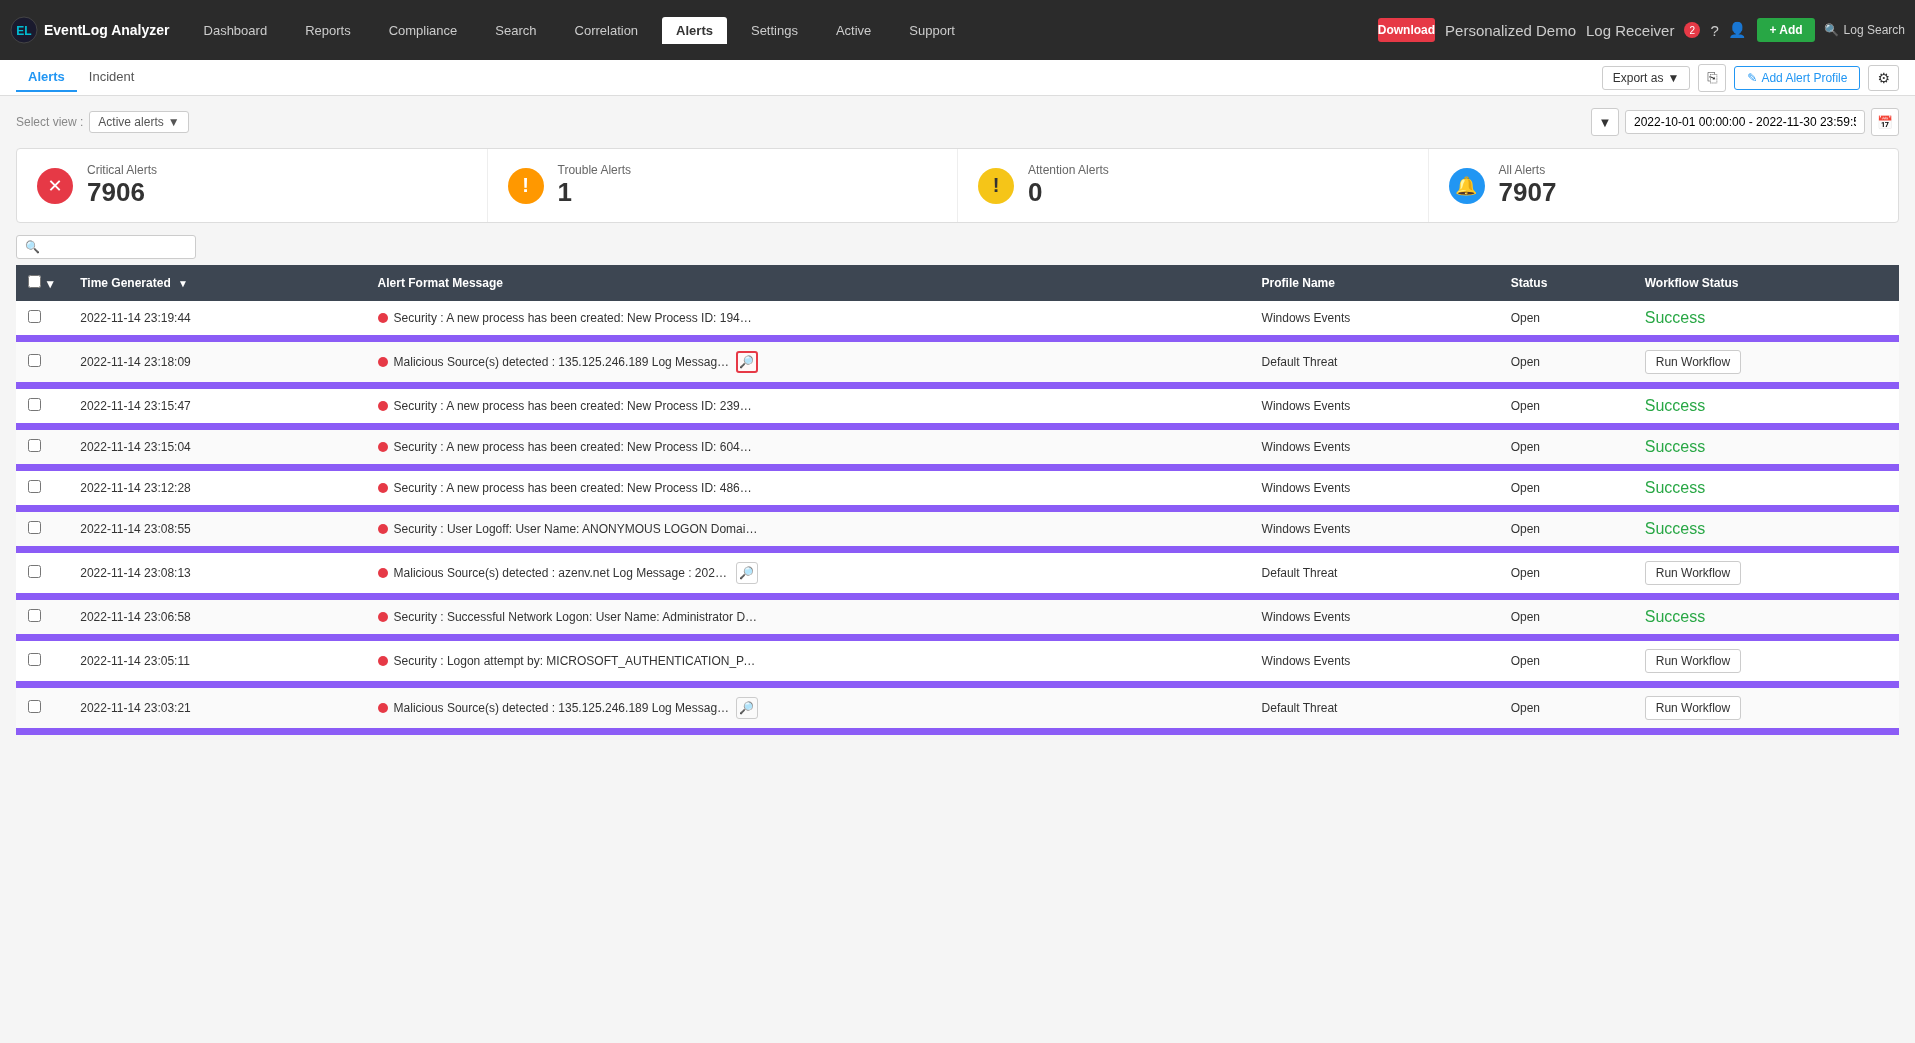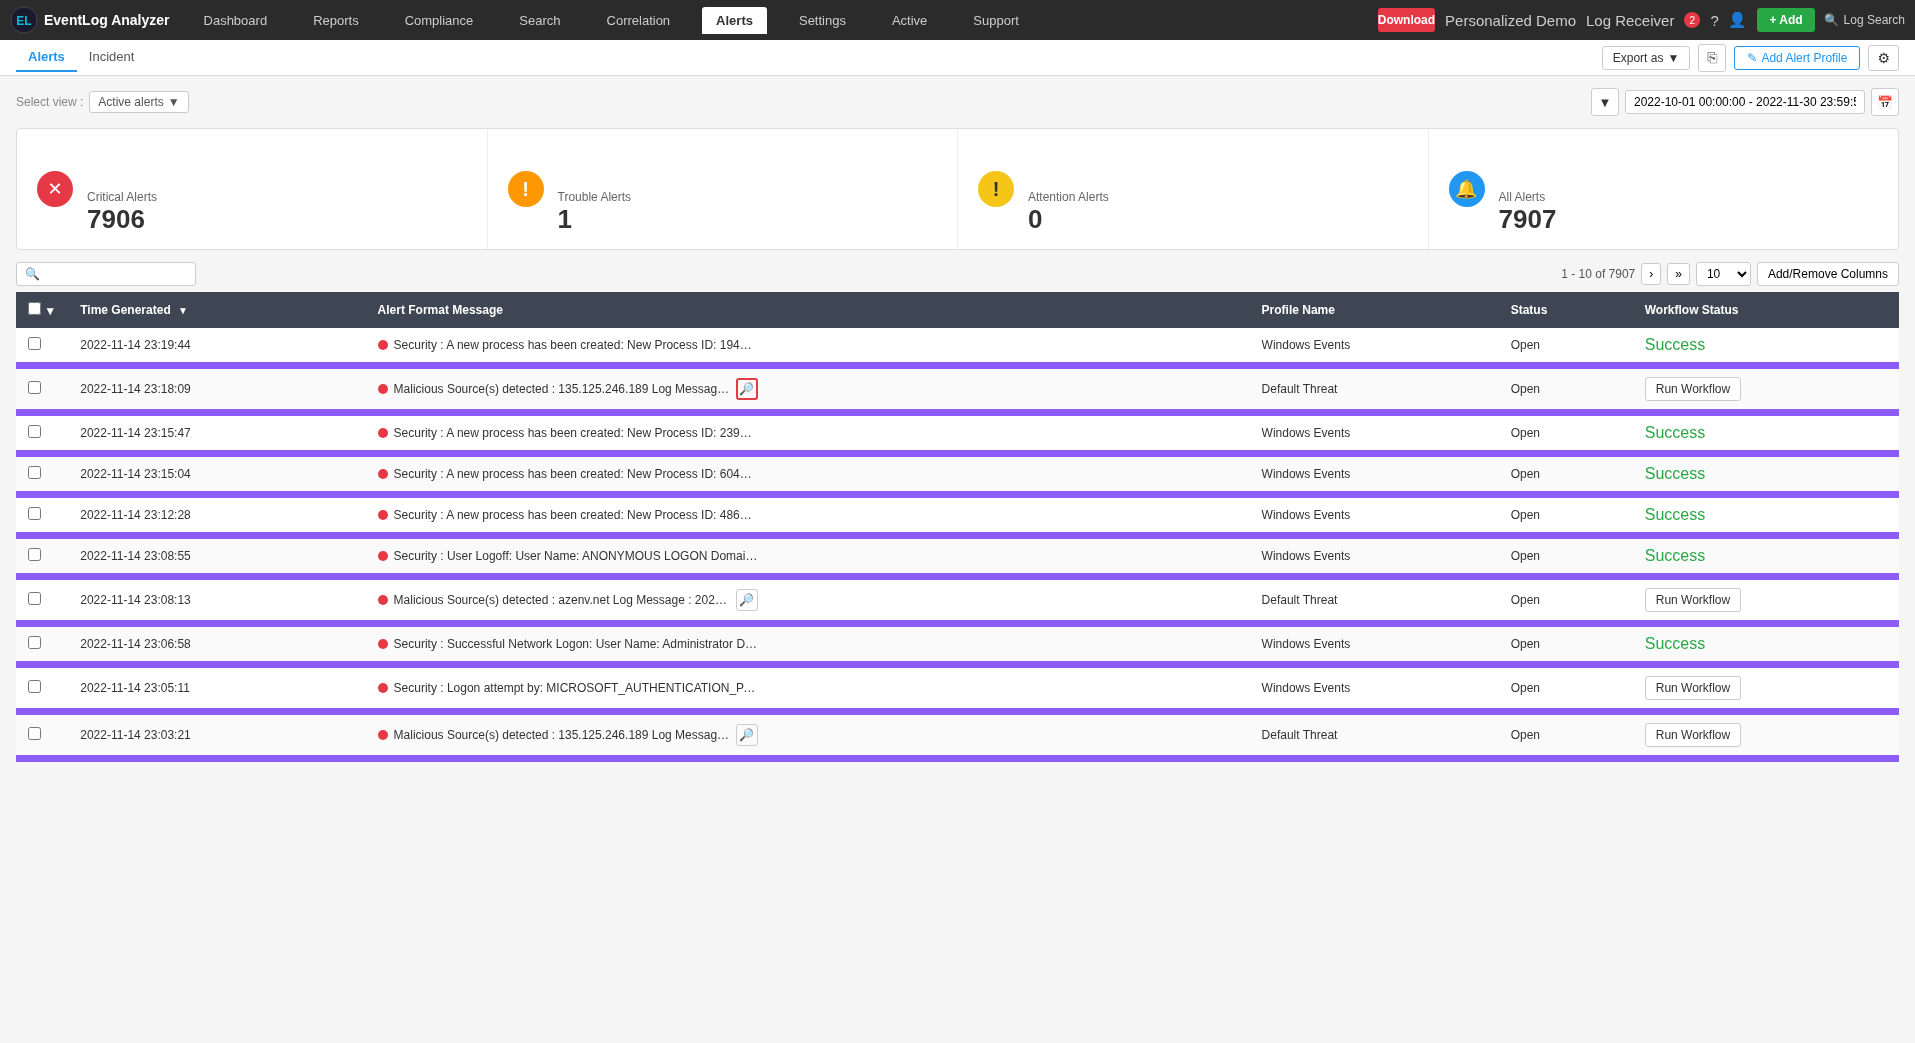--- a/index.html
+++ b/index.html
@@ -3,21 +3,21 @@
   <meta charset="utf-8">
   <style>
     * { box-sizing: border-box; margin: 0; padding: 0; }
     body { font-family: Arial, sans-serif; font-size: 13px; background: #f5f5f5; color: #333; }
 
     
     .top-nav {
       background: #2b2b2b;
       display: flex;
       align-items: center;
-      height: 40px;
+      height: 60px;
       padding: 0 10px;
       color: #fff;
     }
     .top-nav .logo {
       display: flex;
       align-items: center;
       margin-right: 20px;
       font-size: 15px;
       font-weight: bold;
       color: #fff;
@@ -28,21 +28,21 @@
       height: 28px;
       margin-right: 6px;
       display: flex;
       align-items: center;
       justify-content: center;
     }
     .nav-items {
       display: flex;
       align-items: center;
       flex: 1;
-      gap: 18px;
+      gap: 10px;
     }
     .nav-item {
       padding: 6px 14px;
       color: #ccc;
       cursor: pointer;
       border-radius: 3px;
       font-size: 13px;
       white-space: nowrap;
     }
     .nav-item.active {
@@ -259,21 +259,21 @@
       align-items: center;
       justify-content: center;
       font-size: 18px;
       flex-shrink: 0;
     }
     .card-icon.critical { background: #e63946; color: #fff; }
     .card-icon.trouble { background: #ff9800; color: #fff; }
     .card-icon.attention { background: #f5c518; color: #fff; }
     .card-icon.all { background: #2196f3; color: #fff; }
     .card-info { display: flex; flex-direction: column; }
-    .card-label { font-size: 12px; color: #666; margin-top: 47px; }
+    .card-label { font-size: 12px; color: #666; }
     .card-value { font-size: 26px; font-weight: bold; color: #333; line-height: 1.2; }
 
     
     .table-toolbar {
       display: flex;
       align-items: center;
       margin-bottom: 6px;
       gap: 8px;
     }
     .table-search {
@@ -521,32 +521,20 @@
         <span class="card-label">All Alerts</span>
         <span class="card-value">7907</span>
       </div>
     </div>
   </div>
 
   <div class="table-toolbar">
     <div class="table-search">
       <span style="margin-right:4px;">🔍</span>
       <input type="text" placeholder="" style="">
-    </div>
-    <div class="pagination-info">
-      <span>1 - 10 of 7907</span>
-      <button class="page-btn">›</button>
-      <button class="page-btn">»</button>
-      <select class="per-page-select">
-        <option>10</option>
-        <option>25</option>
-        <option>50</option>
-        <option>100</option>
-      </select>
-      <button class="add-remove-cols">Add/Remove Columns</button>
     </div>
   </div>
 
   <table class="alerts-table">
     <thead>
       <tr>
         <th class="check-col">
           <input type="checkbox" style="">
           <span style="cursor:pointer;">▼</span>
         </th>

